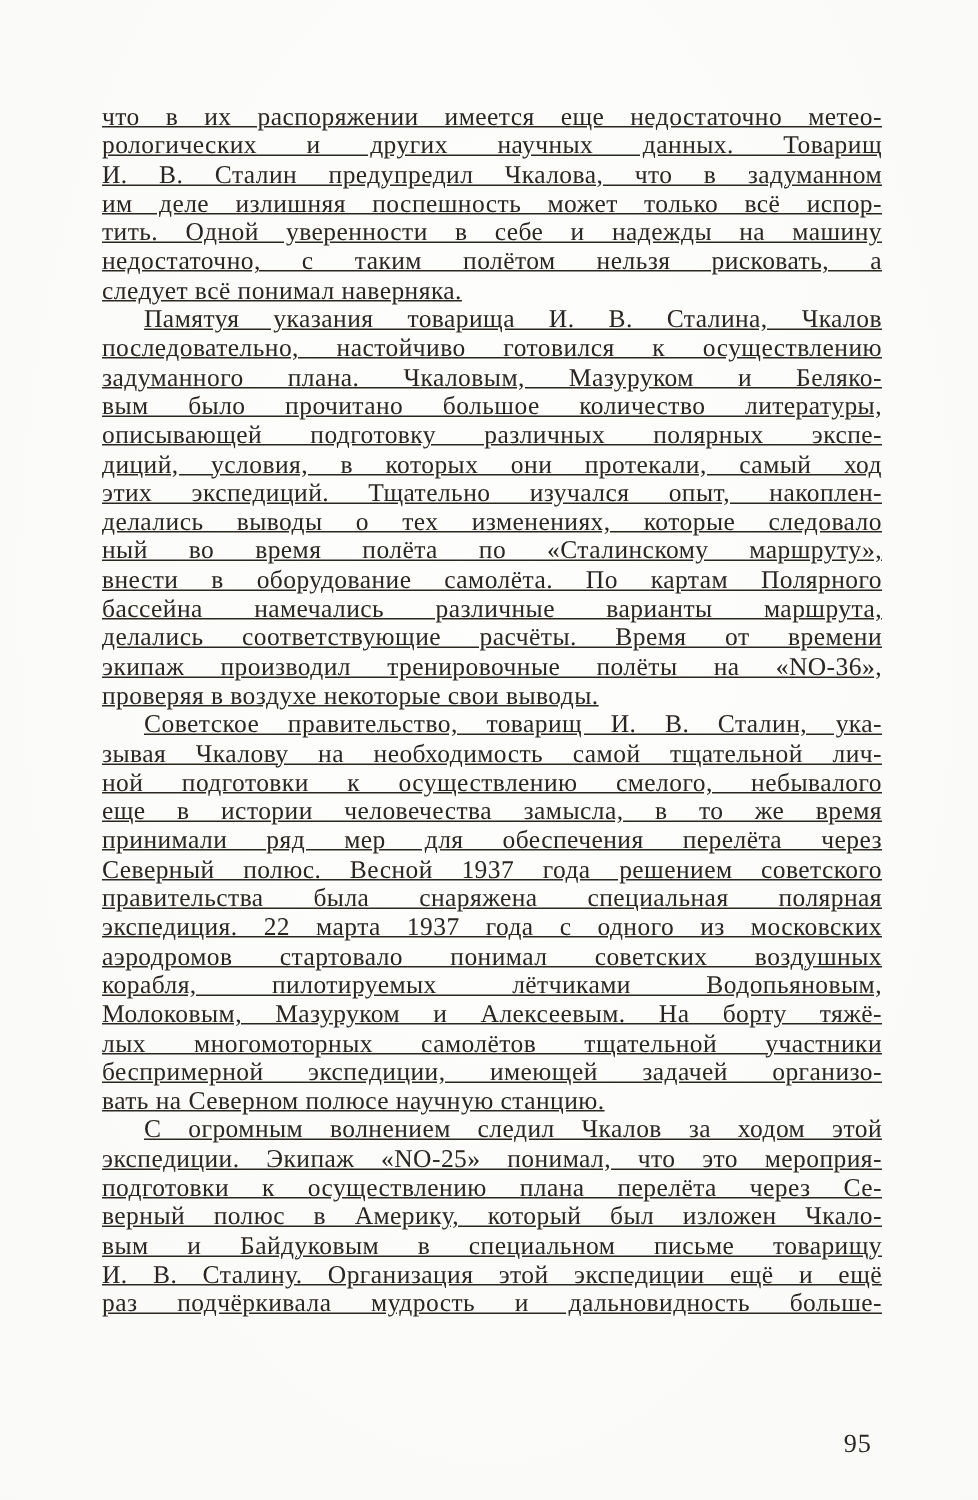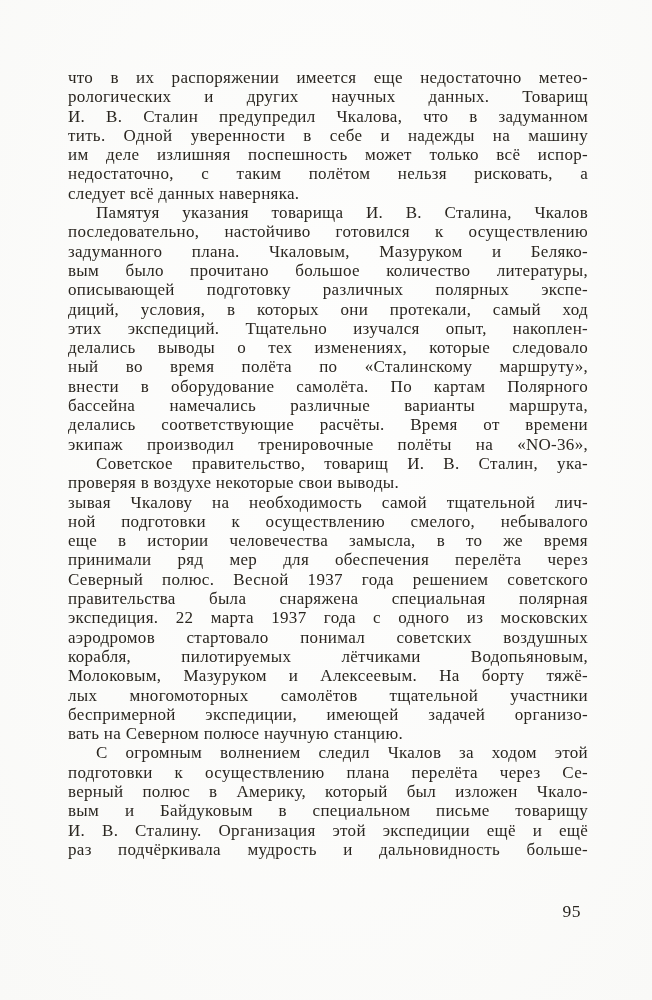--- a/index.html
+++ b/index.html
@@ -27,79 +27,81 @@
     top: 68px;
     width: 520px;
     color: #2a2620;
     font-size: 17px;
     line-height: 19.3px;
     letter-spacing: 0.3px;
   }
   .line {
     text-align: justify;
     text-align-last: justify;
+    text-decoration: underline;
   }
   .line.para-end {
     text-align-last: left;
   }
   .line.indent {
     text-indent: 28px;
   }
   .page-number {
     position: absolute;
-    top: 901px;
+    top: 952px;
     left: 68px;
     width: 513px;
     text-align: right;
     color: #2a2620;
     font-size: 17.5px;
     letter-spacing: 0.5px;
   }
 </style>
 </head>
 <body>
 
 <div class="page">
   <div class="text-block" id="page-text">
       <div class="line">что в их распоряжении имеется еще недостаточно метео-</div>
       <div class="line">рологических и других научных данных. Товарищ</div>
       <div class="line">И. В. Сталин предупредил Чкалова, что в задуманном</div>
+      <div class="line">им деле излишняя поспешность может только всё испор-</div>
       <div class="line">тить. Одной уверенности в себе и надежды на машину</div>
-      <div class="line">им деле излишняя поспешность может только всё испор-</div>
       <div class="line">недостаточно, с таким полётом нельзя рисковать, а</div>
-      <div class="line para-end">следует всё данных наверняка.</div>
+      <div class="line para-end">следует всё понимал наверняка.</div>
       <div class="line indent">Памятуя указания товарища И. В. Сталина, Чкалов</div>
       <div class="line">последовательно, настойчиво готовился к осуществлению</div>
       <div class="line">задуманного плана. Чкаловым, Мазуруком и Беляко-</div>
       <div class="line">вым было прочитано большое количество литературы,</div>
       <div class="line">описывающей подготовку различных полярных экспе-</div>
       <div class="line">диций, условия, в которых они протекали, самый ход</div>
       <div class="line">этих экспедиций. Тщательно изучался опыт, накоплен-</div>
       <div class="line">делались выводы о тех изменениях, которые следовало</div>
       <div class="line">ный во время полёта по «Сталинскому маршруту»,</div>
       <div class="line">внести в оборудование самолёта. По картам Полярного</div>
       <div class="line">бассейна намечались различные варианты маршрута,</div>
       <div class="line">делались соответствующие расчёты. Время от времени</div>
       <div class="line">экипаж производил тренировочные полёты на «NO-36»,</div>
+      <div class="line para-end">проверяя в воздухе некоторые свои выводы.</div>
       <div class="line indent">Советское правительство, товарищ И. В. Сталин, ука-</div>
-      <div class="line para-end">проверяя в воздухе некоторые свои выводы.</div>
       <div class="line">зывая Чкалову на необходимость самой тщательной лич-</div>
       <div class="line">ной подготовки к осуществлению смелого, небывалого</div>
       <div class="line">еще в истории человечества замысла, в то же время</div>
       <div class="line">принимали ряд мер для обеспечения перелёта через</div>
       <div class="line">Северный полюс. Весной 1937 года решением советского</div>
       <div class="line">правительства была снаряжена специальная полярная</div>
       <div class="line">экспедиция. 22 марта 1937 года с одного из московских</div>
       <div class="line">аэродромов стартовало понимал советских воздушных</div>
       <div class="line">корабля, пилотируемых лётчиками Водопьяновым,</div>
       <div class="line">Молоковым, Мазуруком и Алексеевым. На борту тяжё-</div>
       <div class="line">лых многомоторных самолётов тщательной участники</div>
       <div class="line">беспримерной экспедиции, имеющей задачей организо-</div>
       <div class="line para-end">вать на Северном полюсе научную станцию.</div>
       <div class="line indent">С огромным волнением следил Чкалов за ходом этой</div>
+      <div class="line">экспедиции. Экипаж «NO-25» понимал, что это мероприя-</div>
       <div class="line">подготовки к осуществлению плана перелёта через Се-</div>
       <div class="line">верный полюс в Америку, который был изложен Чкало-</div>
       <div class="line">вым и Байдуковым в специальном письме товарищу</div>
       <div class="line">И. В. Сталину. Организация этой экспедиции ещё и ещё</div>
       <div class="line">раз подчёркивала мудрость и дальновидность больше-</div>
     </div>
   <div class="page-number">95</div>
 </div>
 
 </body></html>

